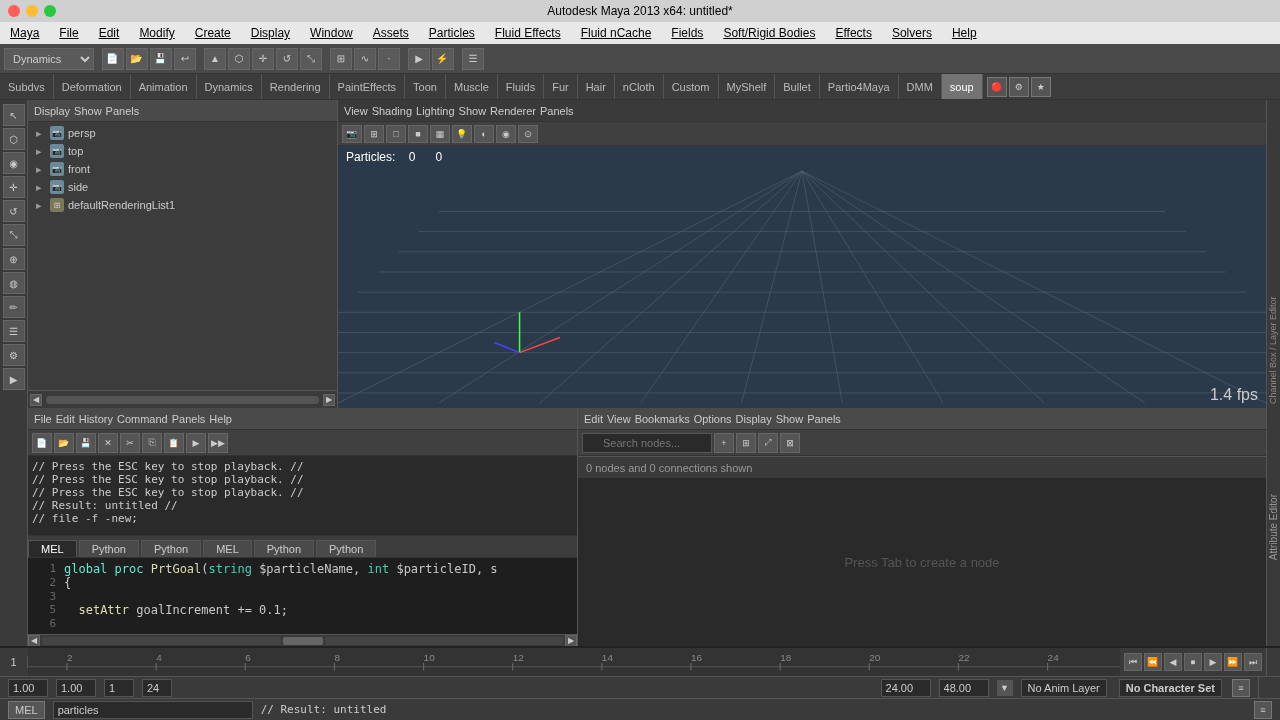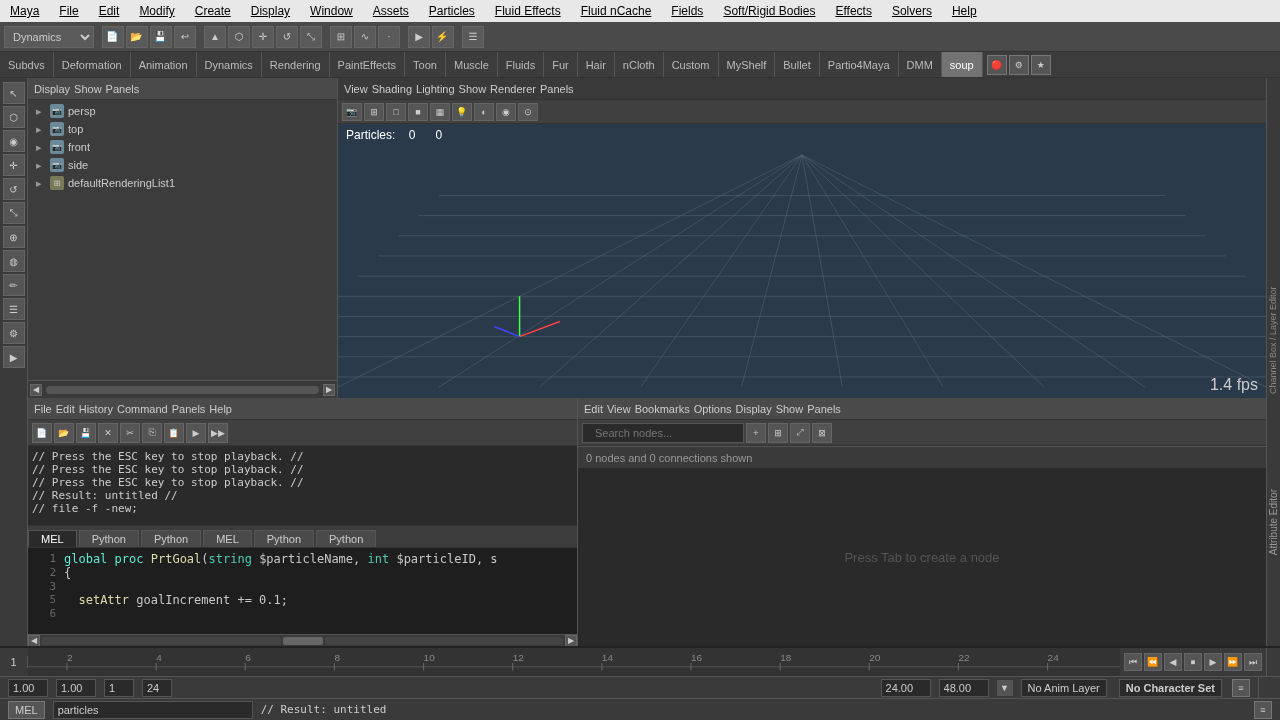--- a/index.html
+++ b/index.html
@@ -473,20 +473,28 @@
       color: #888;
       padding: 4px 2px;
       transform: rotate(180deg);
     }
   </style>
 </head>
 <body>
 
 <div id="full-layout">
 
+  <div id="titlebar">
+    <div class="traffic-lights">
+      <div class="tl tl-red"></div>
+      <div class="tl tl-yellow"></div>
+      <div class="tl tl-green"></div>
+    </div>
+    <span>Autodesk Maya 2013 x64: untitled*</span>
+  </div>
 
   <div id="menubar">
     <div class="menu-item">Maya</div>
     <div class="menu-item">File</div>
     <div class="menu-item">Edit</div>
     <div class="menu-item">Modify</div>
     <div class="menu-item">Create</div>
     <div class="menu-item">Display</div>
     <div class="menu-item">Window</div>
     <div class="menu-item">Assets</div>
@@ -759,21 +767,21 @@
           <div id="node-header">
             <span class="menu-item">Edit</span>
             <span class="menu-item">View</span>
             <span class="menu-item">Bookmarks</span>
             <span class="menu-item">Options</span>
             <span class="menu-item">Display</span>
             <span class="menu-item">Show</span>
             <span class="menu-item">Panels</span>
           </div>
           <div id="node-toolbar">
-            <input type="text" style="width: 162px; background: rgb(42, 42, 42); border: 1px solid rgb(85, 85, 85); color: rgb(204, 204, 204); font-size: 11px; height: 20px; padding: 0px 12px;" placeholder="Search nodes...">
+            <input type="text" style="width: 130px; background: rgb(42, 42, 42); border: 1px solid rgb(85, 85, 85); color: rgb(204, 204, 204); font-size: 11px; height: 20px; padding: 0px 20px;" placeholder="Search nodes...">
             <div class="script-btn">+</div>
             <div class="script-btn">⊞</div>
             <div class="script-btn">⤢</div>
             <div class="script-btn">⊠</div>
           </div>
           <div id="node-info">0 nodes and 0 connections shown</div>
           <div id="node-canvas">
             <span style="color:#555;">Press Tab to create a node</span>
           </div>
         </div>

